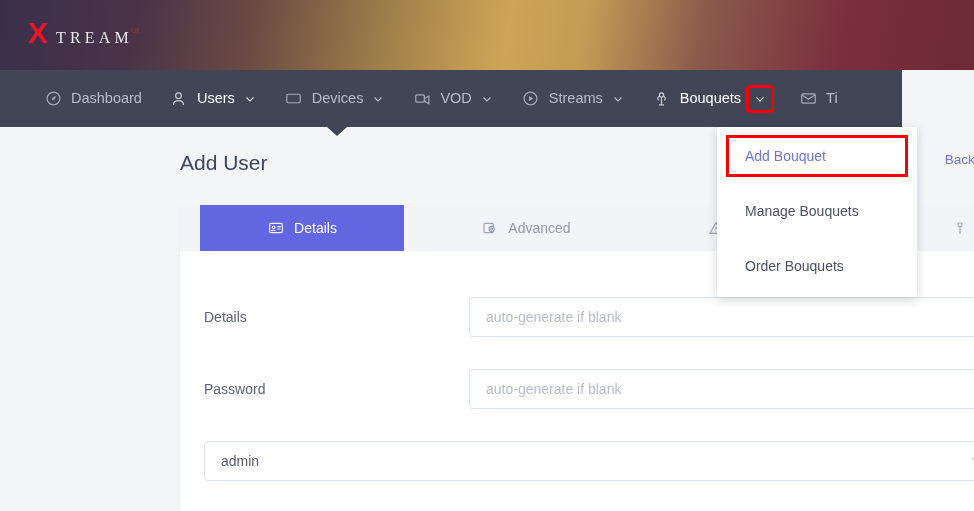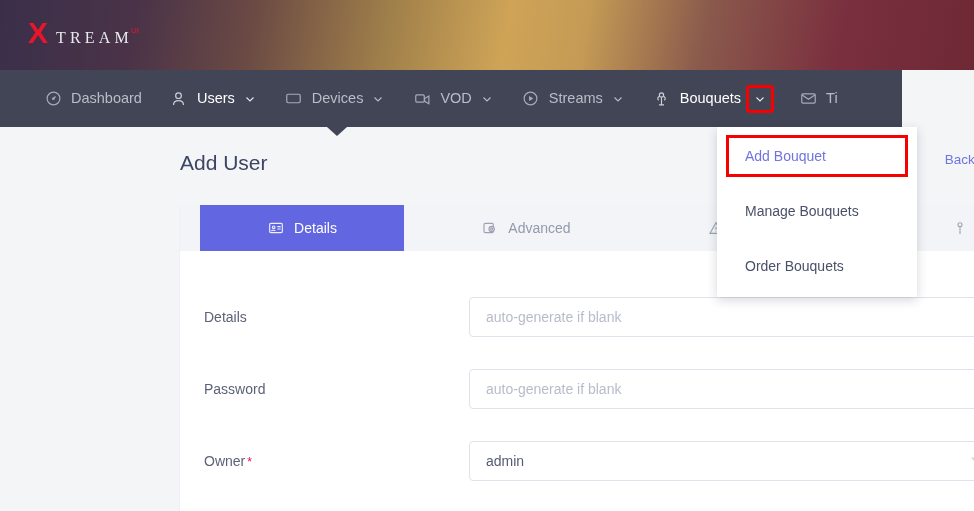--- a/index.html
+++ b/index.html
@@ -430,23 +430,20 @@
         </div>
 
         <div class="form-row">
           <div class="form-label">Password</div>
           <div class="form-control">
             <input class="input" type="text" placeholder="auto-generate if blank" style="">
           </div>
         </div>
 
         <div class="form-row">
-          <div class="form-label">
-            <span>Owner</span><span class="req">*</span>
-          </div>
           <div class="form-control">
             <div class="select-wrap">
               <div class="select">
                 <span>admin</span>
               </div>
               <span class="select-arrow"></span>
             </div>
           </div>
         </div>
 

